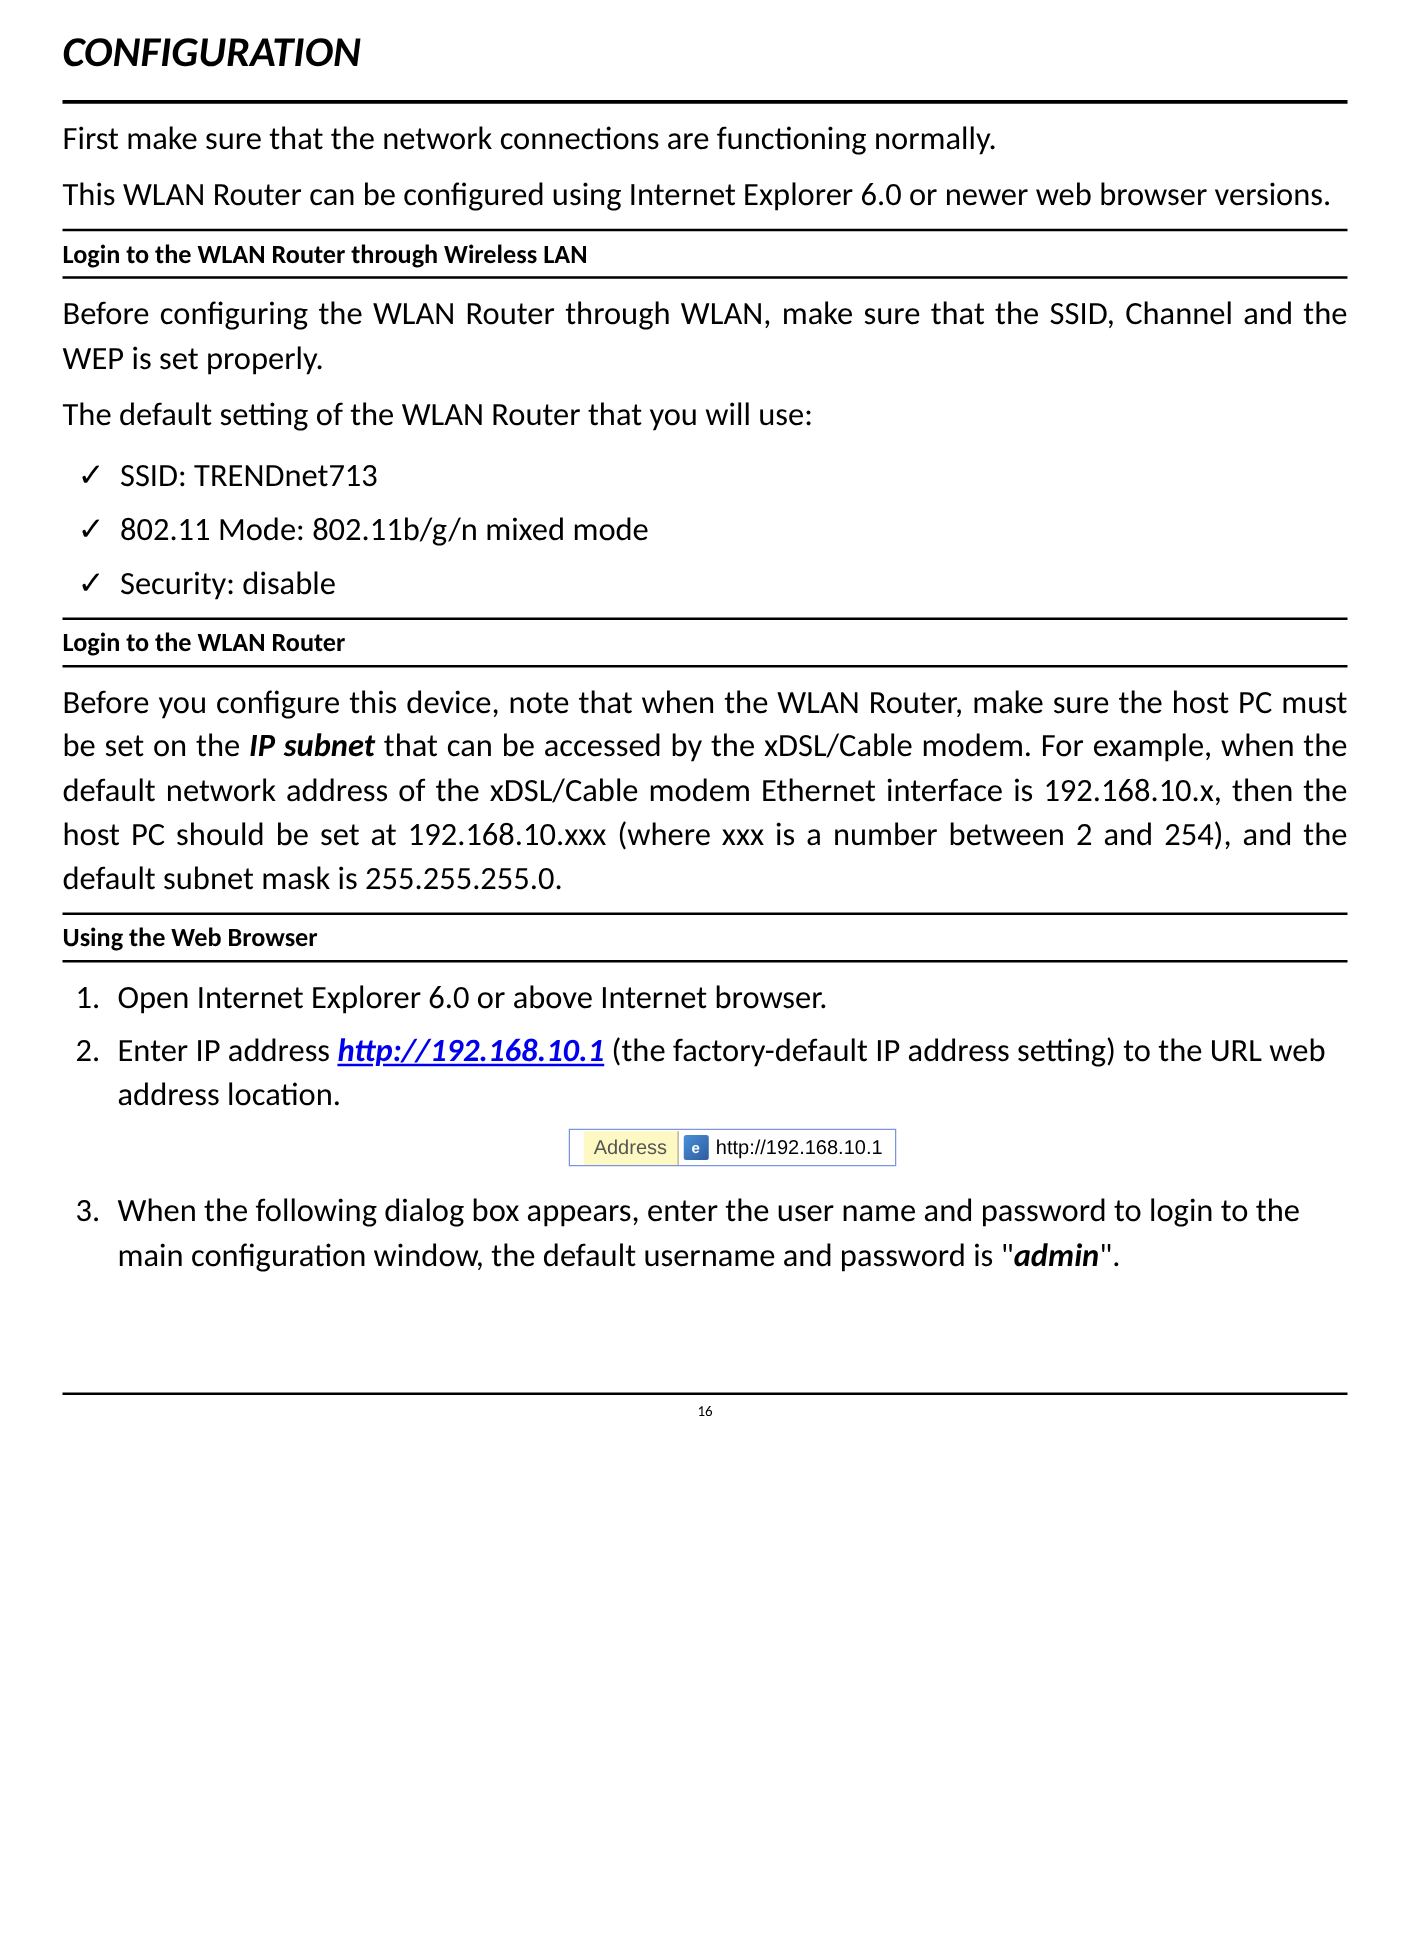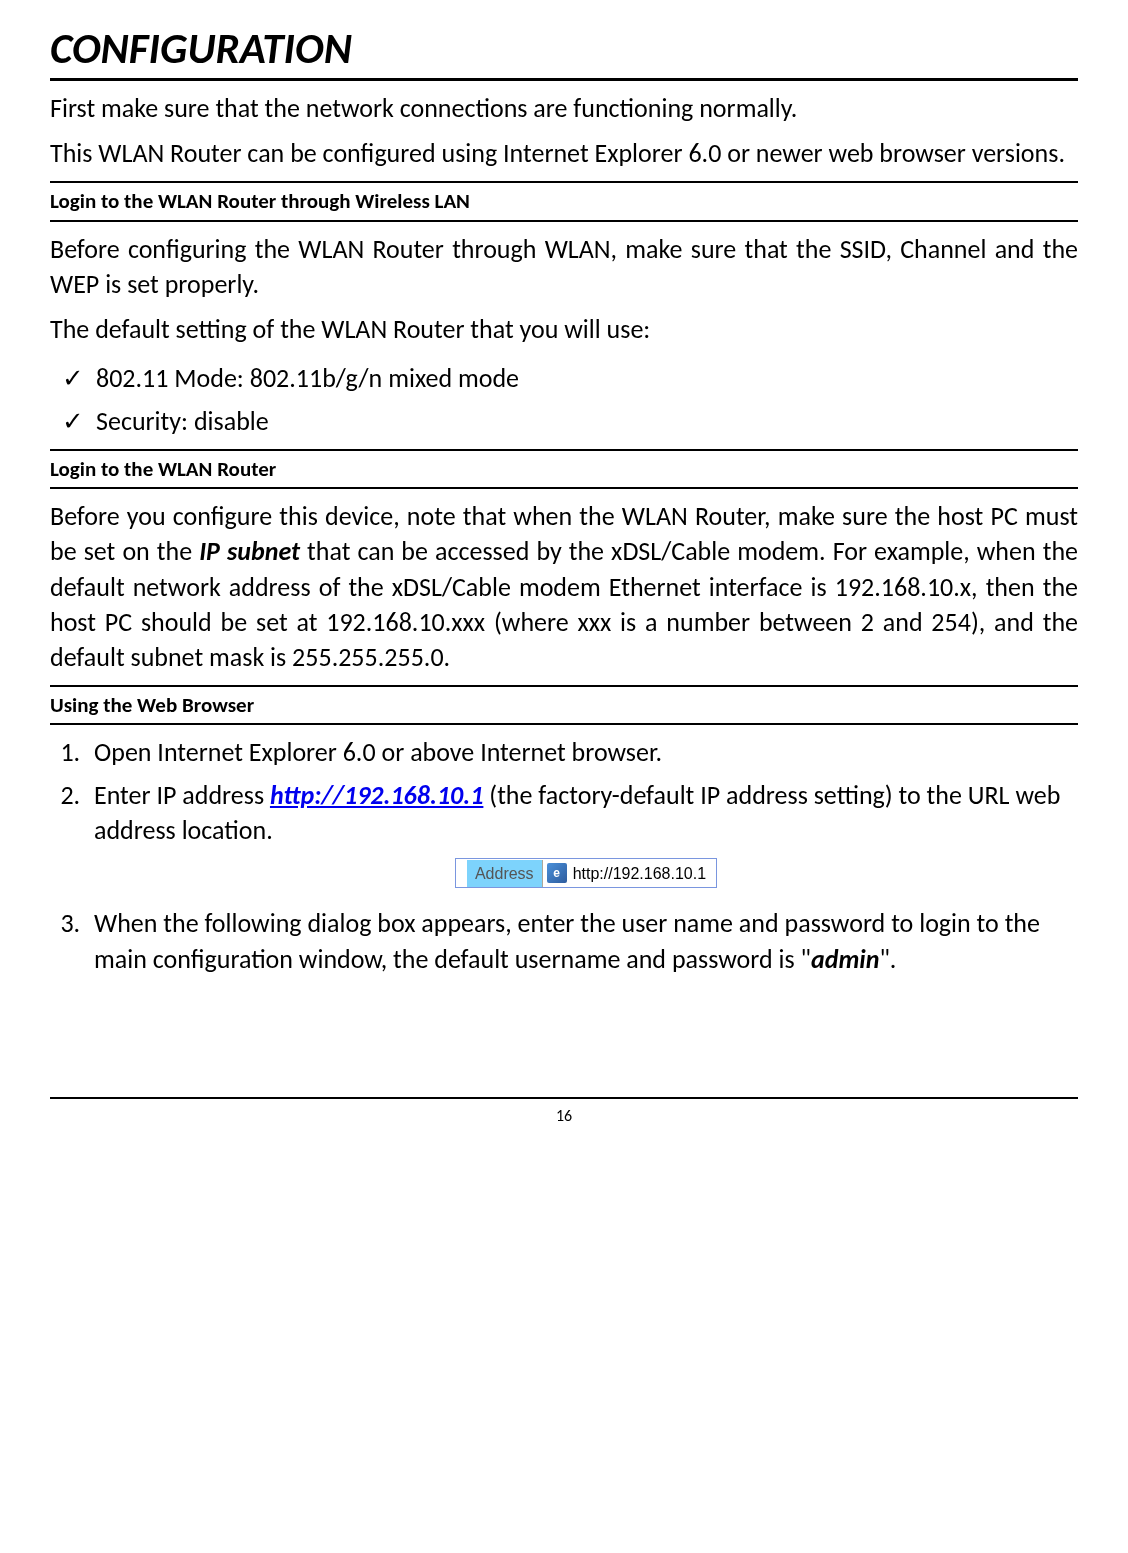--- a/index.html
+++ b/index.html
@@ -7,24 +7,24 @@
       max-width: 1128px;
       margin: 0 auto;
       padding: 20px 50px;
       font-size: 26px;
       color: #000;
       line-height: 1.35;
     }
     h1 {
       font-style: italic;
       font-weight: bold;
-      font-size: 43px;
+      font-size: 34px;
       margin: 0 0 4px 0;
       border-bottom: 3px solid #000;
-      padding-bottom: 0;
+      padding-bottom: 14px;
     }
     h2 {
       font-weight: bold;
       font-size: 21px;
       margin: 0 0 0 0;
       border-top: 2px solid #000;
       border-bottom: 2px solid #000;
       padding: 4px 0;
     }
     p {
@@ -76,21 +76,21 @@
     .address-bar-box {
       display: flex;
       align-items: center;
       border: 1px solid #7a96df;
       background: #fff;
       height: 28px;
       font-size: 16px;
       font-family: Tahoma, sans-serif;
     }
     .address-label {
-      background: #7dd3fc;
+      background: #fef9c3;
       color: #555;
       padding: 3px 8px;
       border-right: 1px solid #aca899;
       margin-left: 11px;
     }
     .address-icon {
       width: 20px;
       height: 20px;
       margin: 0 4px;
       background: linear-gradient(135deg, #4a90d9 0%, #2e5c9e 100%);
@@ -101,40 +101,41 @@
       color: #fff;
       font-size: 12px;
       font-weight: bold;
     }
     .address-text {
       padding: 3px 10px 3px 2px;
       color: #000;
     }
     .page-number {
       text-align: center;
-      font-size: 16px;
+      font-size: 12px;
       border-top: 2px solid #000;
       padding-top: 6px;
-      margin-top: 116px;
+      margin-top: 88px;
     }
   </style>
 </head>
 <body>
 
 <h1>CONFIGURATION</h1>
 
 <p>First make sure that the network connections are functioning normally.</p>
 <p class="justify">This WLAN Router can be configured using Internet Explorer 6.0 or newer web browser versions.</p>
 
 <h2>Login to the WLAN Router through Wireless LAN</h2>
 
 <p class="justify">Before configuring the WLAN Router through WLAN, make sure that the SSID, Channel and the WEP is set properly.</p>
 <p>The default setting of the WLAN Router that you will use:</p>
 
 <ul class="check">
+  <li>SSID: TRENDnet713</li>
   <li>802.11 Mode: 802.11b/g/n mixed mode</li>
   <li>Security: disable</li>
 </ul>
 
 <h2>Login to the WLAN Router</h2>
 
 <p class="justify">
   <span>Before you configure this device, note that when the WLAN Router, make sure the host PC must be set on the </span><span class="bold">IP subnet</span><span> that can be accessed by the xDSL/Cable modem. For example, when the default network address of the xDSL/Cable modem Ethernet interface is 192.168.10.x, then the host PC should be set at 192.168.10.xxx (where xxx is a number between 2 and 254), and the default subnet mask is 255.255.255.0.</span>
 </p>
 

